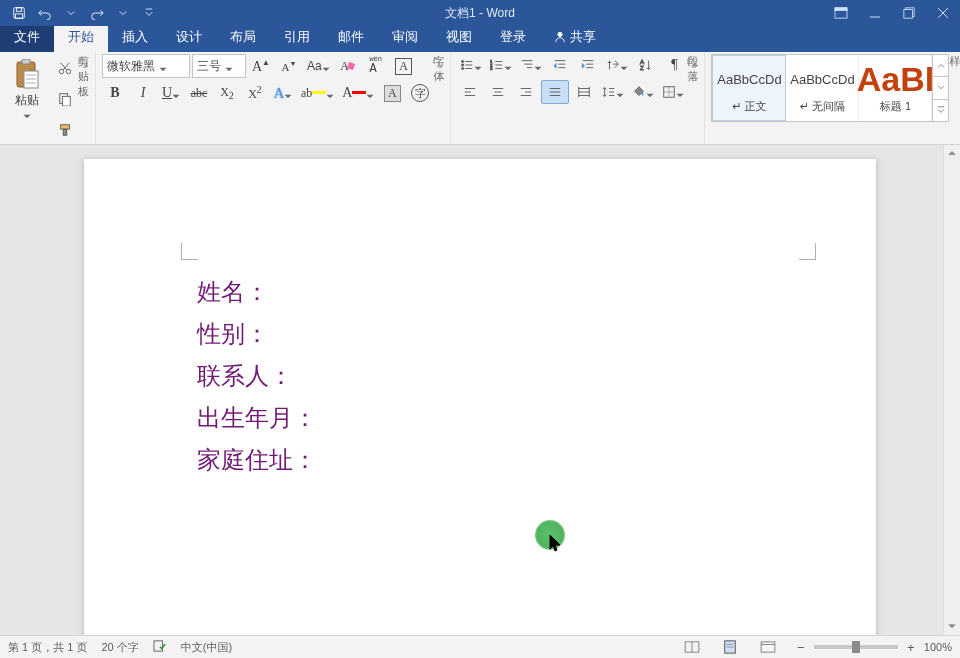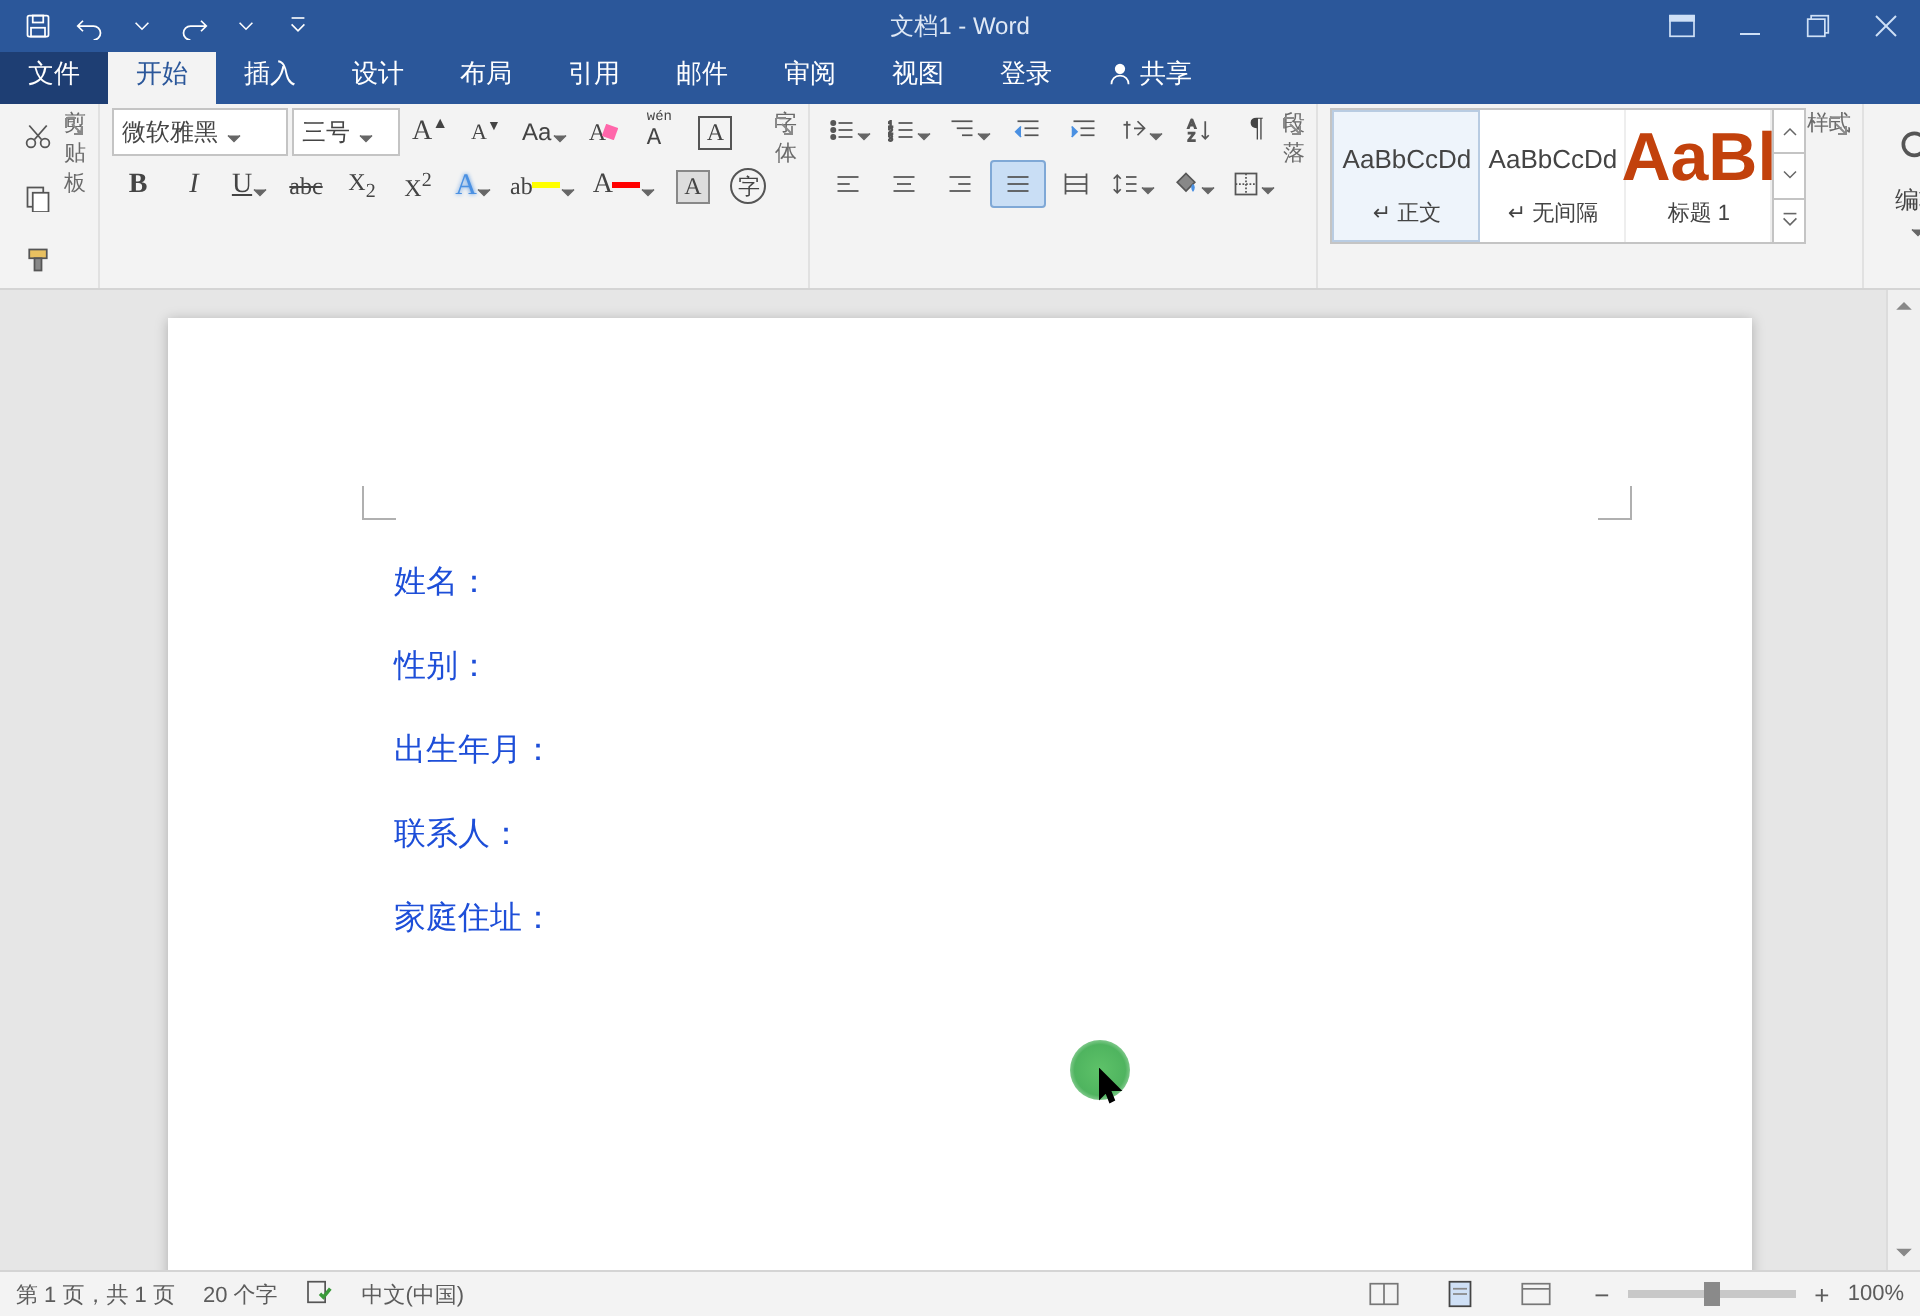--- a/index.html
+++ b/index.html
@@ -55,21 +55,21 @@
   .styles-spin div{flex:1;display:flex;align-items:center;justify-content:center;border-bottom:1px solid #c4c4c4}
   .styles-spin div:last-child{border-bottom:none}
   .styles-spin svg{stroke:#666;fill:none}
 
   
   .docarea{flex:1;background:#e6e6e6;display:flex;justify-content:center;overflow:hidden;position:relative}
   .page{width:792px;margin-top:14px;background:#fff;box-shadow:0 1px 6px rgba(0,0,0,.25);position:relative;height:700px}
   .page .crop{position:absolute;width:16px;height:16px;border-color:#b0b0b0;border-style:solid}
   .page .crop.tl{left:97px;top:84px;border-width:0 0 1px 1px}
   .page .crop.tr{right:60px;top:84px;border-width:0 1px 1px 0}
-  .doc-content{position:absolute;left:113px;top:112px;font-size:16px;color:#1d4ed8;line-height:42px;font-family:"Microsoft YaHei",sans-serif}
+  .doc-content{position:absolute;left:113px;top:112px;font-size:24px;color:#701a75;line-height:42px;font-family:"Microsoft YaHei",sans-serif}
   .doc-content p{margin:0}
 
   .cursor-dot{position:absolute;left:535px;top:375px;width:30px;height:30px;border-radius:50%;background:radial-gradient(circle,#5ec269 0%,#4fb45f 60%,rgba(79,180,95,0) 100%);display:flex;align-items:center;justify-content:center}
   .cursor-dot svg{stroke:#000;fill:#000;position:absolute;left:14px;top:14px}
 
   .vscroll{position:absolute;right:0;top:0;bottom:0;width:16px;background:#f0f0f0;border-left:1px solid #dcdcdc;display:flex;flex-direction:column}
   .vscroll .arrow{height:16px;display:flex;align-items:center;justify-content:center}
   .vscroll .thumb{flex:1}
 
   
@@ -169,20 +169,36 @@
           <path d="M2 13c0-3 2-5 5-5s5 2 5 5" fill="none"></path>
         </svg>
       <span>共享</span>
     </div>
   </div>
 
   <div class="ribbon">
 
     <div class="group">
       <div class="group-body">
+        <div class="bigbtn">
+          <div class="icon-lg">
+            <svg width="26" height="30" viewBox="0 0 26 30">
+                <rect x="3" y="3" width="18" height="25" rx="2" fill="#b98a4a" stroke="#8a5a20"></rect>
+                <rect x="8" y="0" width="8" height="5" rx="1" fill="#ccc" stroke="#888"></rect>
+                <rect x="10" y="12" width="14" height="17" fill="#fff" stroke="#888"></rect>
+                <line x1="12" y1="16" x2="22" y2="16" stroke="#aaa"></line>
+                <line x1="12" y1="20" x2="22" y2="20" stroke="#aaa"></line>
+                <line x1="12" y1="24" x2="22" y2="24" stroke="#aaa"></line>
+              </svg>
+          </div>
+          <div class="lbl">粘贴</div>
+          <span class="caret"><svg width="8" height="6" viewBox="0 0 10 8">
+                <path d="M1 1l4 4 4-4"></path>
+              </svg></span>
+        </div>
         <div class="col" style="justify-content:space-around">
           <div class="btn">
               <svg width="14" height="14" viewBox="0 0 16 16" stroke="#555" fill="none">
                 <circle cx="4" cy="12" r="2.5"></circle>
                 <circle cx="12" cy="12" r="2.5"></circle>
                 <line x1="6" y1="10" x2="13" y2="2"></line>
                 <line x1="10" y1="10" x2="3" y2="2"></line>
               </svg>
             </div>
           <div class="btn">
@@ -537,22 +553,22 @@
 
   </div>
 
   <div class="docarea">
     <div class="page">
       <div class="crop tl"></div>
       <div class="crop tr"></div>
       <div class="doc-content">
         <p>姓名：</p>
         <p>性别：</p>
+        <p>联系人：</p>
         <p>出生年月：</p>
-        <p>联系人：</p>
         <p>家庭住址：</p>
       </div>
     </div>
     <div class="cursor-dot">
       <svg width="14" height="18" viewBox="0 0 14 18">
           <path d="M1 1l0 14 3-3 2 5 2-1-2-5 5 0z"></path>
         </svg>
     </div>
     <div class="vscroll">
       <div class="arrow">

